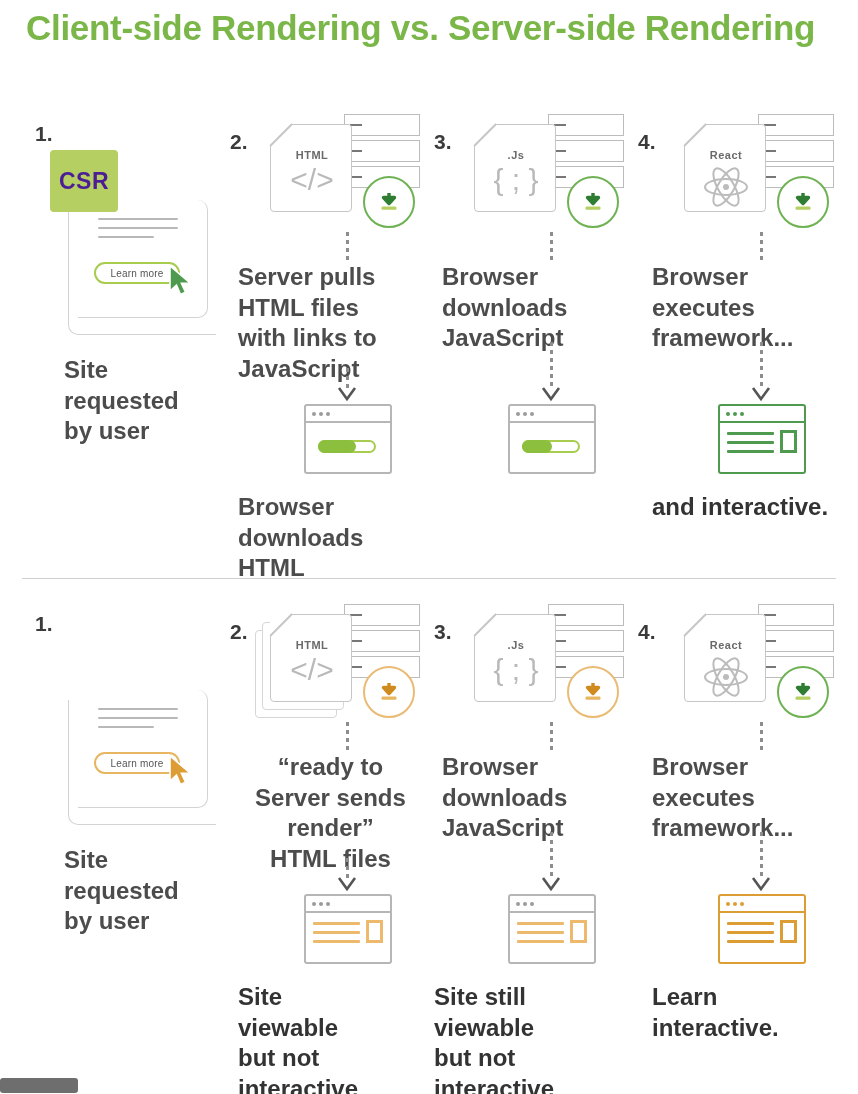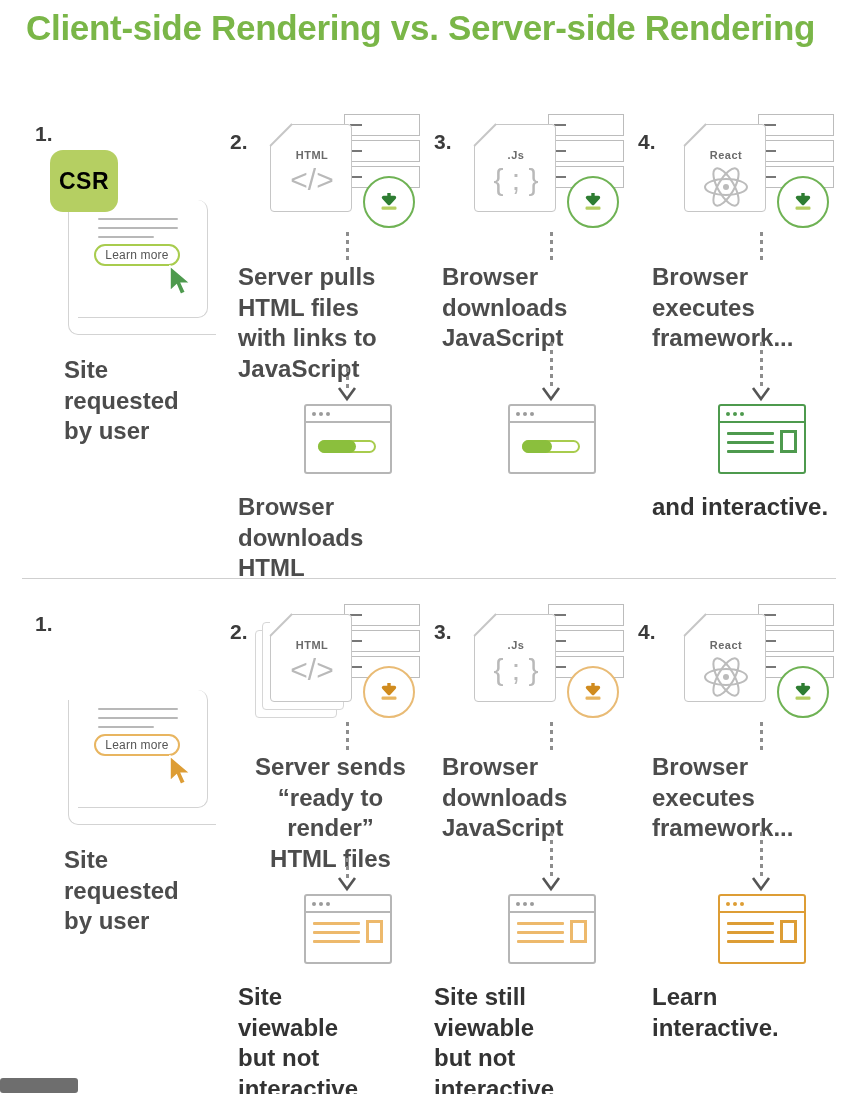--- a/index.html
+++ b/index.html
@@ -59,39 +59,39 @@
   .backsheet2 {
     position: absolute; left: 28px; top: 50px;
     width: 130px; height: 118px;
     border: 1.6px solid #d3d3d3;
     border-radius: 0 10px 10px 0;
     border-left: none; border-top: none;
   }
   .badge {
     position: absolute; left: 0; top: 0;
     width: 68px; height: 62px;
-    border-radius: 13px;
-    color: #000000;
+    border-radius: 4px;
+    color: #4c1d95;
     font-size: 23px; font-weight: bold;
     display: flex; align-items: center; justify-content: center;
     letter-spacing: 0.5px;
   }
   .badge-csr { background: #b5cf62; }
   .badge-ssr { background: #dd9d35; }
 
   .card-lines { position: absolute; left: 48px; top: 68px; }
   .card-lines .ln { height: 2px; background: #b8b8b8; margin-bottom: 7px; border-radius:1px; }
   .ln1 { width: 80px; } .ln2 { width: 80px; } .ln3 { width: 56px; }
 
   .learnmore {
-    position: absolute; left: 44px; top: 94px;
+    position: absolute; left: 44px; top: 112px;
     width: 86px; height: 22px;
     border-radius: 12px;
     display: flex; align-items: center; justify-content: center;
-    font-size: 12px; color: #555; letter-spacing: .2px;
+    font-size: 10px; color: #555; letter-spacing: .2px;
   }
   .lm-csr { border: 2px solid #a8cc4e; }
   .lm-ssr { border: 2px solid #e8b560; }
   .cursor { position: absolute; left: 118px; top: 115px; }
 
   
   .docwrap { position: absolute; left: 42px; top: 4px; width: 150px; height: 115px; }
   .docwrap-w { left: 48px; }
   .doc-rows { position: absolute; left: 74px; top: 0px; }
   .doc-row {
@@ -462,22 +462,22 @@
         </div>
         <div class="dlbadge dl-orange">
           <svg width="22" height="22" viewBox="0 0 22 22">
             <path d="M11 2 L11 11 M11 12.5 L5.5 6.5 L16.5 6.5 Z" fill="#d08b1e" stroke="#d08b1e" stroke-width="3.4" stroke-linejoin="round"></path>
             <rect x="3.5" y="15.5" width="15" height="3.2" rx="1.2" fill="#e8b560"></rect>
           </svg>
         </div>
       </div>
       <div class="dots" style="left:118px; top:122px; height:30px;"></div>
       <div class="caption cap-center" style="top:152px; left:0px; width:205px;">
+        <div>“ready to</div>
         <div>Server sends</div>
-        <div>“ready to</div>
         <div>render”</div>
         <div>HTML files</div>
       </div>
       <div class="dots" style="left:118px; top:258px; height:22px;"></div>
       <div class="arrowhead" style="left:109px; top:276px;">
         <svg width="20" height="16" viewBox="0 0 20 16">
             <path d="M2 2 L10 13 L18 2" fill="none" stroke="#555" stroke-width="2.6"></path>
           </svg>
       </div>
       <div class="browser" style="left:76px; top:294px;">

